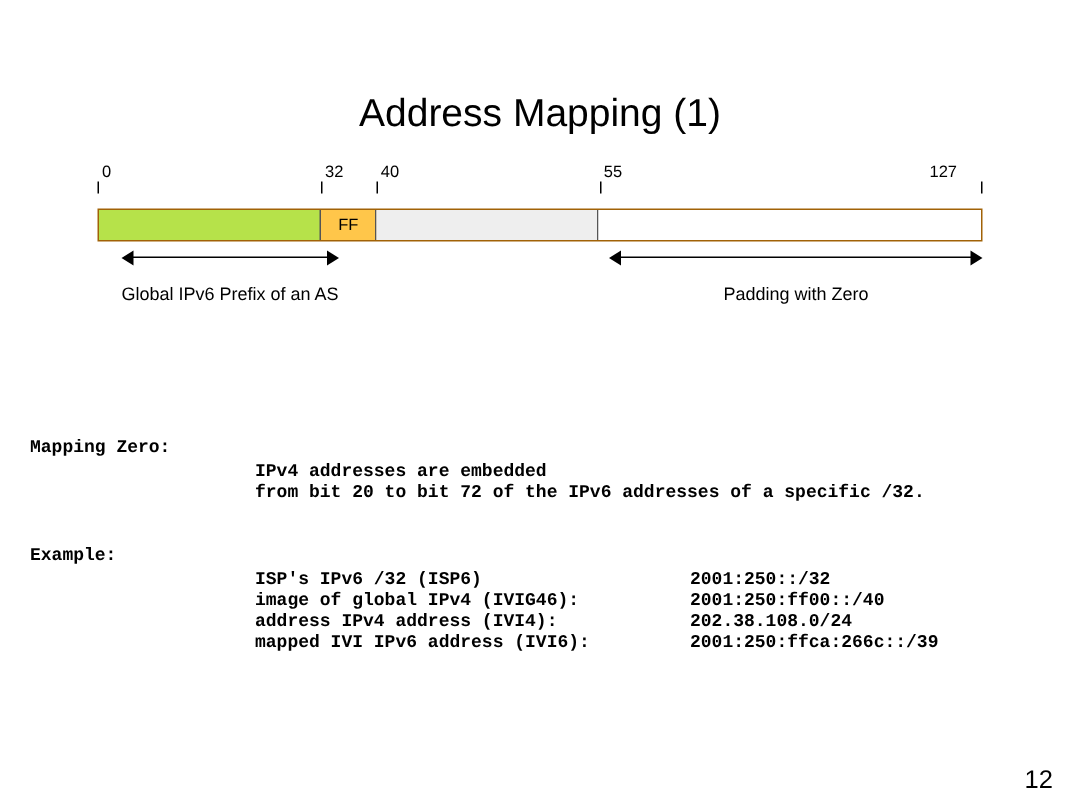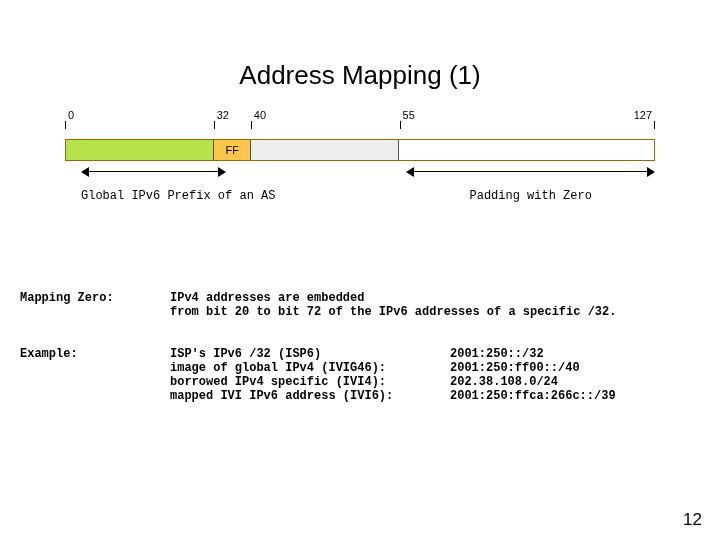--- a/index.html
+++ b/index.html
@@ -42,21 +42,21 @@
     width: 1px;
     height: 8px;
     background: #000;
   }
   .tick .lbl {
     position: absolute;
     bottom: 0;
     left: 3px;
     white-space: nowrap;
   }
-  .tick.right .lbl { left: auto; right: 3px; }
+  .tick.right .lbl { left: auto; right: 17px; }
   .bar {
     display: flex;
     width: 100%;
     height: 22px;
     border: 1px solid #a16207;
   }
   .seg { border-right: 1px solid #555; }
   .seg:last-child { border-right: none; }
   .seg-prefix { background: #b6e24a; }
   .seg-ff {
@@ -66,21 +66,21 @@
     justify-content: center;
     font-size: 11px;
   }
   .seg-v4 { background: #eeeeee; }
   .seg-pad { background: #ffffff; }
   .bottom-labels {
     position: relative;
     height: 60px;
     margin-top: 6px;
     font-size: 12px;
-    font-family: Liberation Mono, monospace;
+    font-family: Liberation Sans, sans-serif;
     margin-left: 16px;
   }
   .range {
     position: absolute;
     top: 0;
     text-align: center;
   }
   .range .arrow {
     position: relative;
     height: 10px;
@@ -107,24 +107,25 @@
 
   .textblock {
     font-family: "Courier New", monospace;
     font-weight: bold;
     font-size: 12px;
     padding: 0 20px;
     margin-top: 30px;
   }
   .row { display: flex; margin-bottom: 28px; }
   .row .label { width: 150px; flex-shrink: 0; }
-  .row .body { flex: 1; }
+  .row .body { flex: 1; margin-top: 16px; }
   .example-grid {
     display: grid;
     grid-template-columns: 280px auto;
+    column-gap: 10px;
   }
   .pagenum {
     position: absolute;
     right: 18px;
     bottom: 10px;
     font-size: 17px;
   }
 </style>
 </head>
 <body>
@@ -190,21 +191,21 @@
       <div>from bit 20 to bit 72 of the IPv6 addresses of a specific /32.</div>
     </div>
   </div>
   <div class="row">
     <div class="label">Example:</div>
     <div class="body example-grid">
       <div>ISP's IPv6 /32 (ISP6)</div>
       <div>2001:250::/32</div>
       <div>image of global IPv4 (IVIG46):</div>
       <div>2001:250:ff00::/40</div>
-      <div>borrowed IPv4 specific (IVI4):</div>
+      <div>address IPv4 address (IVI4):</div>
       <div>202.38.108.0/24</div>
       <div>mapped IVI IPv6 address (IVI6):</div>
       <div>2001:250:ffca:266c::/39</div>
     </div>
   </div>
 </div>
 
 <div class="pagenum">12</div>
 
 </body></html>

